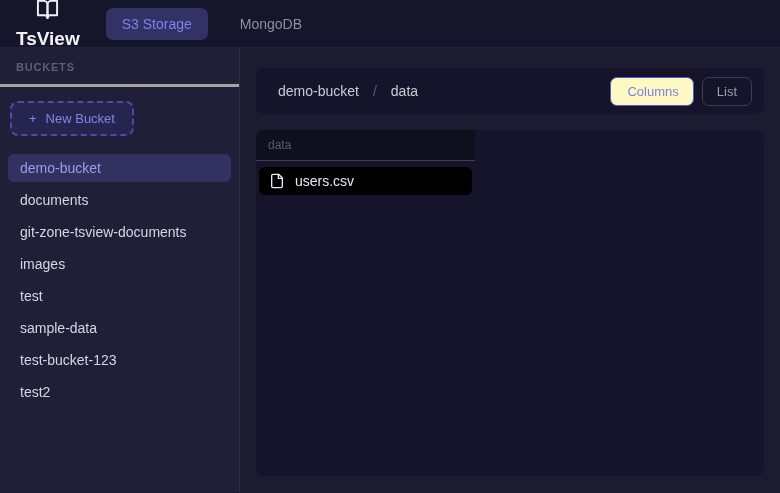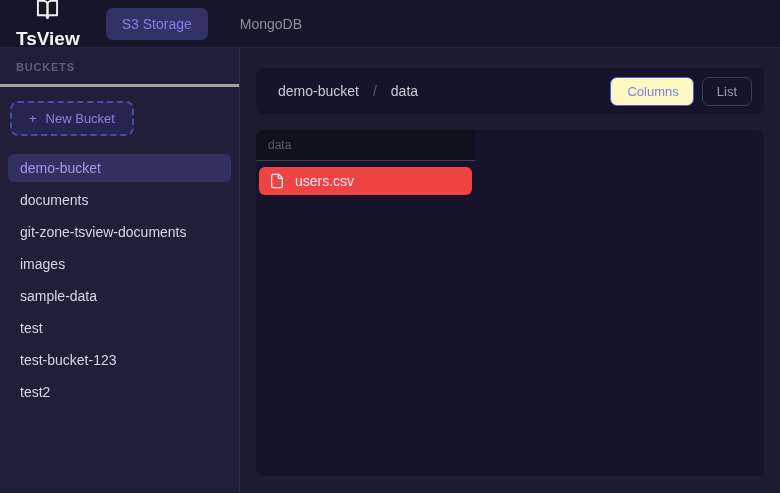--- a/index.html
+++ b/index.html
@@ -169,21 +169,21 @@
   .column-header {
     background: #0f0f1d;
     padding: 8px 12px;
     font-size: 12px;
     color: #5b5b6f;
     border-bottom: 1px solid #3f3f4e;
   }
   .file-row {
     margin: 6px 3px 0 3px;
     padding: 6px 10px;
-    background: #ef4444;
+    background: #000000;
     border-radius: 6px;
     display: flex;
     align-items: flex-start;
     gap: 10px;
     font-size: 14px;
     color: #e9e9f0;
     cursor: pointer;
   }
   .file-row svg { display: block; flex: none; }
 </style>
@@ -212,22 +212,22 @@
     <div class="sidebar-section-label">BUCKETS</div>
     <button class="new-bucket-btn">
       <span>+</span>
       <span>New Bucket</span>
     </button>
     <ul class="bucket-list">
       <li class="bucket-item selected">demo-bucket</li>
       <li class="bucket-item">documents</li>
       <li class="bucket-item">git-zone-tsview-documents</li>
       <li class="bucket-item">images</li>
+      <li class="bucket-item">test</li>
       <li class="bucket-item">sample-data</li>
-      <li class="bucket-item">test</li>
       <li class="bucket-item">test-bucket-123</li>
       <li class="bucket-item">test2</li>
     </ul>
   </aside>
 
   <main class="main">
 
     <div class="breadcrumb-bar">
       <div class="breadcrumb">
         <span class="crumb">demo-bucket</span>

